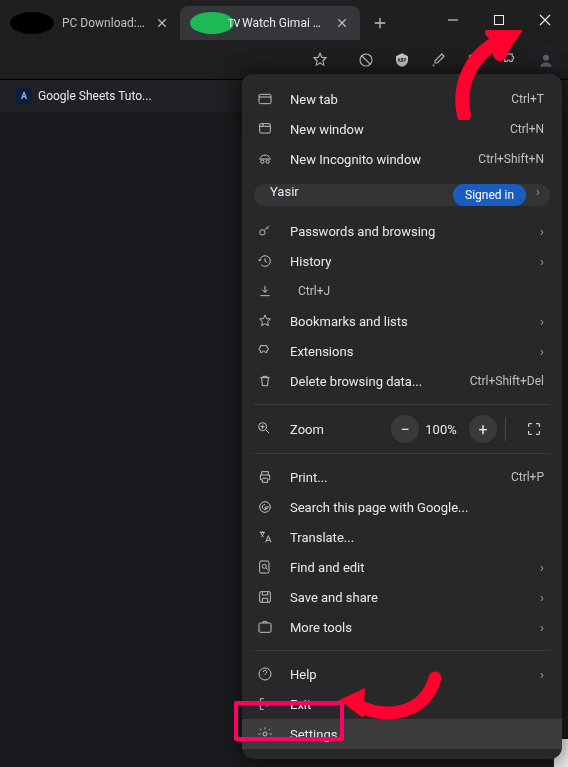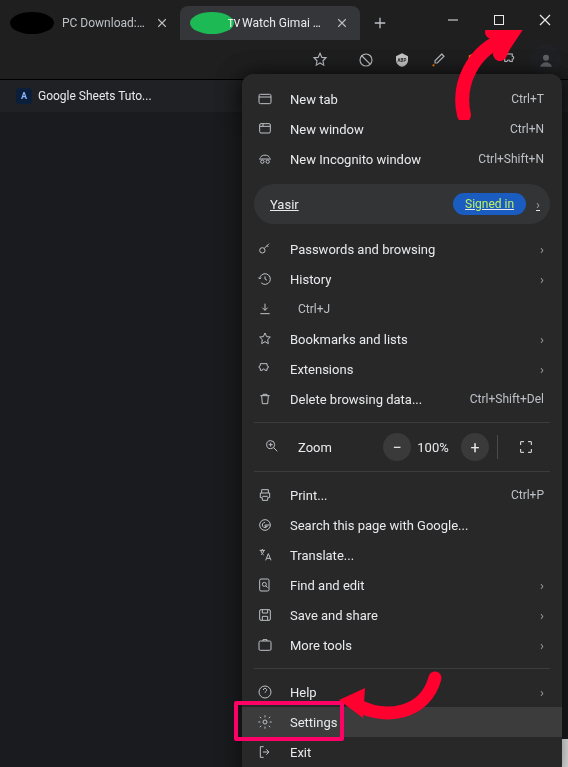--- a/index.html
+++ b/index.html
@@ -38,26 +38,26 @@
   .menu { position:absolute; top:74px; right:6px; width:320px; background:#282828; border-radius:12px; box-shadow: 0 4px 24px rgba(0,0,0,0.6); padding:6px 0; z-index:10; }
   .mgroup { padding: 4px 0; }
   .mdiv { height:1px; background:#3c3c3c; margin:4px 12px; }
   .mitem { height:30px; display:flex; align-items:center; padding:0 18px 0 14px; color:#e8eaed; font-size:13px; position:relative; }
   .mitem.hover { background:#3c3c3c; }
   .mitem .micon { width:18px; height:18px; margin-right:16px; display:flex; align-items:center; justify-content:center; color:#bdc1c6; flex:none; }
   .mitem .mlabel { flex:1; white-space:nowrap; }
   .mitem .mshort { color:#bdc1c6; font-size:12px; margin-left:8px; }
   .mitem .mchev { color:#9aa0a6; margin-left:8px; }
 
-  .profile-chip { margin:6px 12px; height:40px; background:#333436; border-radius:20px; display:flex; align-items:center; padding:0 10px 0 16px;text-decoration:underline; }
+  .profile-chip { margin:6px 12px; height:22px; background:#333436; border-radius:20px; display:flex; padding:0 10px 0 16px; }
   .profile-chip .pname { flex:1; font-size:13px; color:#e8eaed; }
-  .badge { background:#1a5cbf; color:#bef264; font-size:12px; padding:4px 12px; border-radius:12px; }
+  .badge { background:#1a5cbf; color:#ffffff; font-size:12px; padding:4px 12px; border-radius:12px; }
   .profile-chip .mchev { color:#9aa0a6; margin-left:10px; }
 
-  .zoomrow { display:flex; align-items:center; height:40px; padding:0 22px; }
+  .zoomrow { display:flex; align-items:center; height:40px; padding:0 14px; }
   .zoomrow .micon { width:18px; height:18px; margin-right:16px; color:#bdc1c6; }
   .zoomrow .zlabel { flex:1; color:#e8eaed; font-size:13px; }
   .zbtn { width:28px; height:28px; border-radius:50%; background:#3a3a3a; color:#e8eaed; display:flex; align-items:center; justify-content:center; margin-left:6px; font-size:16px; }
   .zval { width:44px; text-align:center; color:#e8eaed; font-size:13px; }
   .zdivider { width:1px; height:24px; background:#4a4a4a; margin:0 8px; }
 
   
   .arrow-top { position:absolute; top:30px; right:26px; width:90px; height:90px; z-index:20; pointer-events:none; }
   .arrow-bottom { position:absolute; top:670px; left:335px; width:110px; height:60px; z-index:20; pointer-events:none; }
   .highlight-box { position:absolute; border:4px solid #ff0066; z-index:15; pointer-events:none; border-radius:2px; }
@@ -361,36 +361,36 @@
     <div class="mitem">
       <span class="micon">
           <svg viewBox="0 0 24 24" width="16" height="16">
             <circle cx="12" cy="12" r="9" fill="none" stroke="currentColor" stroke-width="1.5"></circle>
             <path d="M9.5 9a2.5 2.5 0 1 1 3.5 2.3c-.8.4-1 .7-1 1.7M12 17h.01" stroke="currentColor" stroke-width="1.5" fill="none"></path>
           </svg>
         </span>
       <span class="mlabel">Help</span>
       <span class="mchev">›</span>
     </div>
+    <div class="mitem">
+      <span class="micon">
+          <svg viewBox="0 0 24 24" width="16" height="16">
+            <path d="M10 4H5v16h5M14 8l4 4-4 4M18 12H9" stroke="currentColor" stroke-width="1.5" fill="none"></path>
+          </svg>
+        </span>
+      <span class="mlabel">Exit</span>
+    </div>
     <div class="mitem hover" id="settings-item">
       <span class="micon">
           <svg viewBox="0 0 24 24" width="16" height="16">
             <circle cx="12" cy="12" r="3" fill="none" stroke="currentColor" stroke-width="1.5"></circle>
             <path d="M12 2v3M12 19v3M4.2 4.2l2.1 2.1M17.7 17.7l2.1 2.1M2 12h3M19 12h3M4.2 19.8l2.1-2.1M17.7 6.3l2.1-2.1" stroke="currentColor" stroke-width="1.5"></path>
           </svg>
         </span>
       <span class="mlabel">Settings</span>
-    </div>
-    <div class="mitem">
-      <span class="micon">
-          <svg viewBox="0 0 24 24" width="16" height="16">
-            <path d="M10 4H5v16h5M14 8l4 4-4 4M18 12H9" stroke="currentColor" stroke-width="1.5" fill="none"></path>
-          </svg>
-        </span>
-      <span class="mlabel">Exit</span>
     </div>
   </div>
 </div>
 
 <svg class="arrow-top" viewBox="0 0 90 90">
   <path d="M12 85 C 5 55, 20 20, 55 8" stroke="#ff002f" stroke-width="14" fill="none" stroke-linecap="round"></path>
   <path d="M55 8 L40 2 M55 8 L48 24" stroke="#ff002f" stroke-width="14" fill="none" stroke-linecap="round"></path>
   <polygon points="72,-2 50,-6 56,22" fill="#ff002f"></polygon>
 </svg>
 

